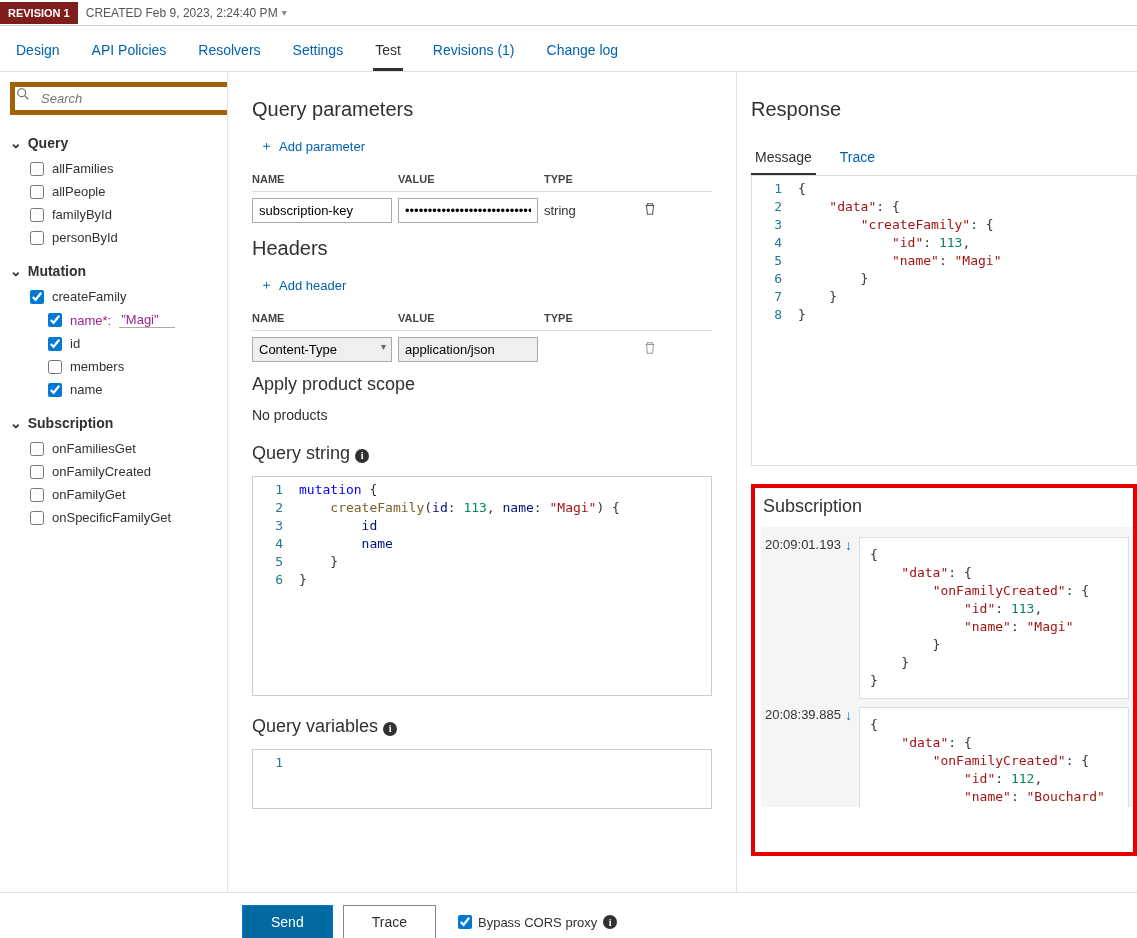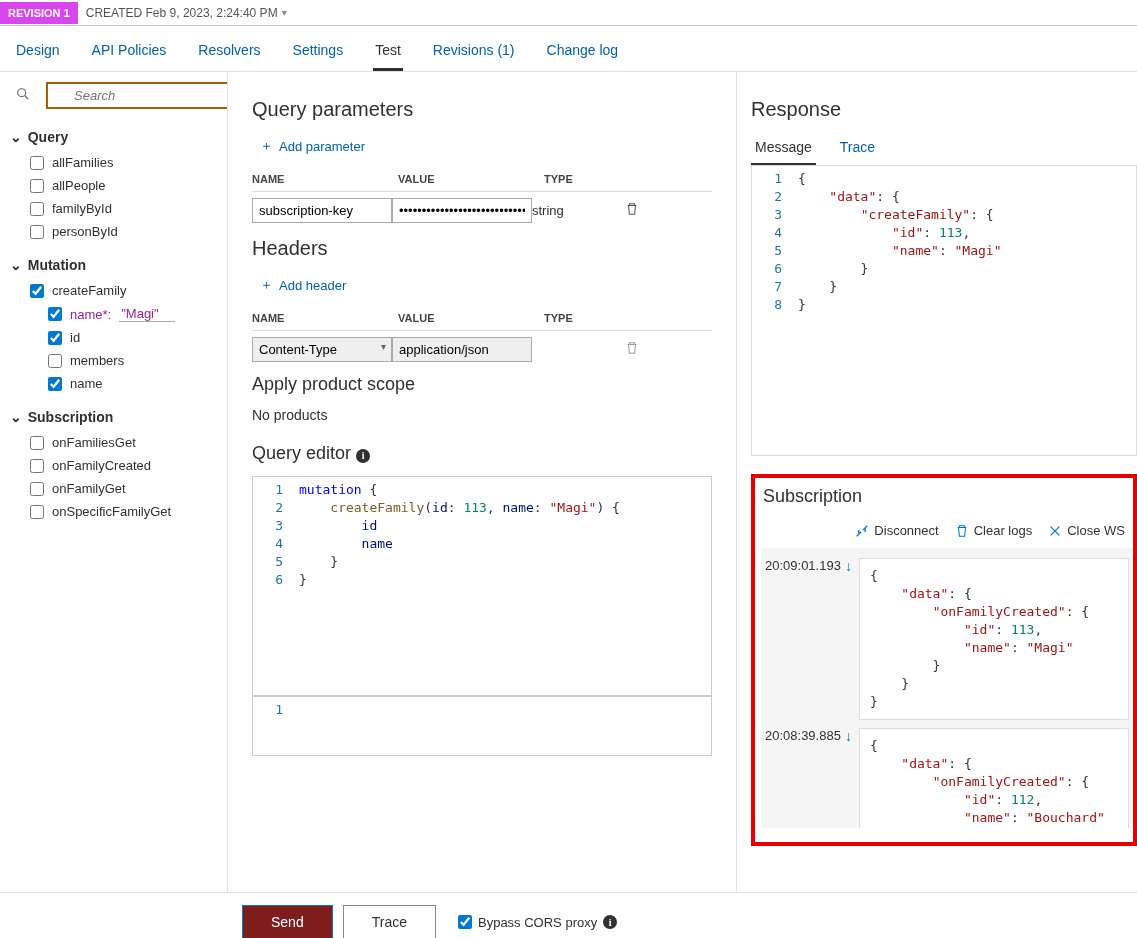--- a/index.html
+++ b/index.html
@@ -1,54 +1,54 @@
 <!DOCTYPE html>
 <html><head>
 <meta charset="utf-8">
 <style>
   * { box-sizing: border-box; margin: 0; padding: 0; }
   body { font-family: "Segoe UI", Arial, sans-serif; font-size: 13px; color: #323130; background: #fff; width: 1137px; }
   
   .topbar { display: flex; align-items: center; height: 26px; border-bottom: 1px solid #ccc; }
-  .rev-badge { background: #d946ef; color: #fff; font-weight: 600; padding: 5px 8px; font-size: 11px; text-align: center; }
+  .rev-badge { background: #7f1d1d; color: #fff; font-weight: 600; padding: 5px 8px; font-size: 11px; text-align: center; }
   .rev-created { padding: 5px 8px; font-size: 12px; color: #555; display:flex; align-items:center; gap:4px;}
   .chev-down { font-size: 10px; color: #888; }
   
   .tabsbar { display: flex; gap: 28px; padding: 10px 14px 0; border-bottom: 1px solid #e1e1e1; }
   .tabsbar a { color: #0062b1; text-decoration: none; padding: 6px 2px 10px; font-size: 14px; }
   .tabsbar a.active { color: #323130; border-bottom: 3px solid #323130; font-weight: 400; }
   
   .layout { display: flex; height: 820px; }
   
   
   .sidebar { width: 228px; border-right: 1px solid #e1e1e1; padding: 10px; overflow-y: auto; }
   .search-box { position: relative; margin-bottom: 14px; }
   .search-box svg { position: absolute; left: 6px; top: 5px; }
-  .search-box input { width: 224px; padding: 4px 4px 4px 26px; border: 2px solid #a16207; font-style: italic; color: #666; font-size: 13px; margin-left: 36px; }
+  .search-box input { width: 224px; padding: 4px 4px 4px 26px; border: 5px solid #a16207; font-style: italic; color: #666; font-size: 13px; }
   .group-header { display: flex; align-items: center; gap: 6px; font-weight: 600; font-size: 14px; padding: 6px 0; margin-top: 8px; cursor: pointer;}
   .item-row { display: flex; align-items: center; gap: 8px; padding: 4px 0 4px 20px; font-size: 13px; }
   .item-row.sub { padding-left: 38px; }
   .item-row.checked label { color: #323130; }
   input[type=checkbox] { width: 14px; height: 14px; accent-color: #0078d4; }
   .inline-input { border: none; border-bottom: 1px solid #aaa; color: #9b2393; width: 48px; font-size: 13px; padding: 0 2px; }
   .inline-input.wide { width: 56px; }
   .param-label { color: #9b2393; }
   
   
   .maincol { flex: 1; display: flex; flex-direction: column; border-right: 1px solid #e1e1e1; position: relative; }
   .main-scroll { flex:1; overflow-y: scroll; padding: 20px 24px 12px; }
   .main-scroll::-webkit-scrollbar { width: 16px; }
   .main-scroll::-webkit-scrollbar-track { background: #f1f1f1; }
   .main-scroll::-webkit-scrollbar-thumb { background: #c1c1c1; }
   .sect-title { font-size: 18px; font-weight: 400; margin: 6px 0 12px; }
   .sect-title.big { font-size: 20px; }
   .add-link { color: #0062b1; font-size: 13px; display: inline-flex; align-items: center; gap: 6px; cursor: pointer; margin: 4px 0 8px 8px; }
   .tbl { width: 100%; margin-top: 4px; }
   .tbl-head { display: grid; grid-template-columns: 140px 140px 80px 40px; gap: 6px; font-size: 11px; font-weight: 600; color: #444; border-bottom: 1px solid #ddd; padding: 6px 0; }
-  .tbl-row { display: grid; grid-template-columns: 140px 140px 80px 40px; gap: 0; padding: 6px 0; align-items: center; }
+  .tbl-row { display: grid; grid-template-columns: 140px 140px 80px 40px; gap: 6px; padding: 6px 0; align-items: center; }
   .tbl-row input, .tbl-row select { width: 100%; padding: 4px 6px; border: 1px solid #aaa; font-size: 13px; background: #fff; }
   .tbl-row .disabled { background: #efefef; }
   .trash { color: #555; cursor: pointer; text-align: center; }
   .info-icon { display: inline-flex; width: 14px; height: 14px; background: #323130; color: #fff; border-radius: 50%; font-size: 10px; align-items: center; justify-content: center; font-weight: bold; font-family: serif; }
   .noprod { font-size: 14px; color: #323130; margin: 0 0 20px; }
   
   .code-editor { border: 1px solid #ccc; background: #fff; font-family: Consolas, monospace; font-size: 13px; display: flex; }
   .gutter { background: #fff; color: #237893; text-align: right; padding: 4px 10px 4px 6px; user-select: none; min-width: 40px; }
   .gutter div { line-height: 18px; }
   .code-body { padding: 4px 6px; line-height: 18px; white-space: pre; }
@@ -56,41 +56,41 @@
   .fn { color: #795e26; }
   .arg { color: #001080; }
   .num { color: #098658; }
   .str { color: #a31515; }
   .prop { color: #a31515; }
   .qe { height: 220px; }
   .qv { height: 60px; }
   
   
   .rightcol { width: 400px; display: flex; flex-direction: column; padding: 20px 0 0 14px; }
-  .resp-tabs { display: flex; gap: 20px; border-bottom: 1px solid #ddd; }
+  .resp-tabs { display: flex; gap: 20px; border-bottom: 1px solid #ddd; margin-top: 10px; }
   .resp-tabs span { padding: 6px 4px 8px; cursor: pointer; font-size: 14px; }
   .resp-tabs span.active { border-bottom: 2px solid #323130; }
   .resp-tabs span.link { color: #0062b1; }
   .json-view { border: 1px solid #ddd; border-top: none; height: 290px; display: flex; font-family: Consolas, monospace; font-size: 13px; }
   .json-view .gutter { color: #237893; }
   
   .subscription-box { border: 4px solid #e60000; margin-top: 18px; padding: 8px 0 0 6px; height: 372px; overflow: hidden; }
   .sub-title { font-size: 18px; padding: 0 0 10px 2px; }
   .sub-actions { display: flex; justify-content: flex-end; gap: 16px; padding: 6px 8px 10px; font-size: 13px; }
   .sub-actions span { display: inline-flex; align-items: center; gap: 5px; cursor: pointer; }
   .sub-log { background: #f5f5f5; height: 280px; overflow-y: auto; padding: 10px 4px; }
   .log-entry { display: flex; gap: 12px; margin-bottom: 8px; }
   .log-time { width: 82px; font-size: 13px; color: #333; display:flex; gap:4px; }
   .log-arrow { color: #0078d4; font-size: 14px; }
   .log-json { background: #fff; border: 1px solid #ddd; flex: 1; font-family: Consolas, monospace; font-size: 13px; padding: 8px 10px; line-height: 18px; white-space: pre; overflow:hidden;}
   
   
   .footer { border-top: 1px solid #e1e1e1; padding: 12px 0 12px 242px; display: flex; align-items: center; gap: 10px; }
   .btn { padding: 8px 28px; font-size: 14px; border: 1px solid #0078d4; cursor: pointer; }
-  .btn.primary { background: #7f1d1d; color: #fff; }
+  .btn.primary { background: #0369a1; color: #fff; }
   .btn.secondary { background: #fff; color: #323130; border-color: #888; }
   .bypass { display: flex; align-items: center; gap: 6px; margin-left: 12px; font-size: 13px; }
 
   svg.icon { width:14px; height:14px; }
 </style>
 </head>
 <body>
 
 <div class="topbar">
   <div class="rev-badge">REVISION 1</div>
@@ -232,33 +232,34 @@
           <span></span>
           <span class="trash"><svg class="icon" viewBox="0 0 16 16">
                 <path d="M3 4h10M5 4V2h6v2M4 4l1 10h6l1-10" fill="none" stroke="#999" stroke-width="1.2"></path>
               </svg></span>
         </div>
       </div>
 
       <div class="sect-title" style="margin-top:6px">Apply product scope</div>
       <div class="noprod">No products</div>
 
-      <div class="sect-title"><span>Query editor</span> <span class="info-icon">i</span></div>
+      <div class="sect-title"><span>Query string</span> <span class="info-icon">i</span></div>
       <div class="code-editor qe">
         <div class="gutter">
             <div>1</div>
             <div>2</div>
             <div>3</div>
             <div>4</div>
             <div>5</div>
             <div>6</div>
           </div>
         <div class="code-body"><div><span class="kw">mutation</span><span> {</span></div><div><span>    </span><span class="fn">createFamily</span><span>(</span><span class="arg">id</span><span>: </span><span class="num">113</span><span>, </span><span class="arg">name</span><span>: </span><span class="str">"Magi"</span><span>) {</span></div><div><span class="arg">        id</span></div><div><span class="arg">        name</span></div><div>    }</div><div>}</div></div>
       </div>
 
+      <div class="sect-title" style="margin-top:20px"><span>Query variables</span> <span class="info-icon">i</span></div>
       <div class="code-editor qv">
         <div class="gutter">
             <div>1</div>
           </div>
         <div class="code-body"></div>
       </div>
     </div>
   </div>
 
   <div class="rightcol">
@@ -276,40 +277,20 @@
           <div>5</div>
           <div>6</div>
           <div>7</div>
           <div>8</div>
         </div>
       <div class="code-body"><div>{</div><div><span>    </span><span class="prop">"data"</span><span>: {</span></div><div><span>        </span><span class="prop">"createFamily"</span><span>: {</span></div><div><span>            </span><span class="prop">"id"</span><span>: </span><span class="num">113</span><span>,</span></div><div><span>            </span><span class="prop">"name"</span><span>: </span><span class="str">"Magi"</span></div><div>        }</div><div>    }</div><div>}</div></div>
     </div>
 
     <div class="subscription-box">
       <div class="sub-title">Subscription</div>
-      <div class="sub-actions">
-        <span>
-            <svg class="icon" viewBox="0 0 16 16">
-              <path d="M2 14 L7 9 M9 7 L14 2 M5 11 a3 3 0 0 1 0-4 M11 5 a3 3 0 0 1 0 4" stroke="#0078d4" stroke-width="1.5" fill="none"></path>
-            </svg>
-            <span>Disconnect</span>
-          </span>
-        <span>
-            <svg class="icon" viewBox="0 0 16 16">
-              <path d="M3 4h10M5 4V2h6v2M4 4l1 10h6l1-10" fill="none" stroke="#0078d4" stroke-width="1.2"></path>
-            </svg>
-            <span>Clear logs</span>
-          </span>
-        <span>
-            <svg class="icon" viewBox="0 0 16 16">
-              <path d="M3 3 L13 13 M13 3 L3 13" stroke="#0078d4" stroke-width="1.5"></path>
-            </svg>
-            <span>Close WS</span>
-          </span>
-      </div>
       <div class="sub-log">
         <div class="log-entry">
           <div class="log-time">
               <span>20:09:01.193</span>
               <span class="log-arrow">↓</span>
             </div>
           <div class="log-json"><div>{</div><div><span>    </span><span class="prop">"data"</span><span>: {</span></div><div><span>        </span><span class="prop">"onFamilyCreated"</span><span>: {</span></div><div><span>            </span><span class="prop">"id"</span><span>: </span><span class="num">113</span><span>,</span></div><div><span>            </span><span class="prop">"name"</span><span>: </span><span class="str">"Magi"</span></div><div>        }</div><div>    }</div><div>}</div></div>
         </div>
         <div class="log-entry">
           <div class="log-time">

